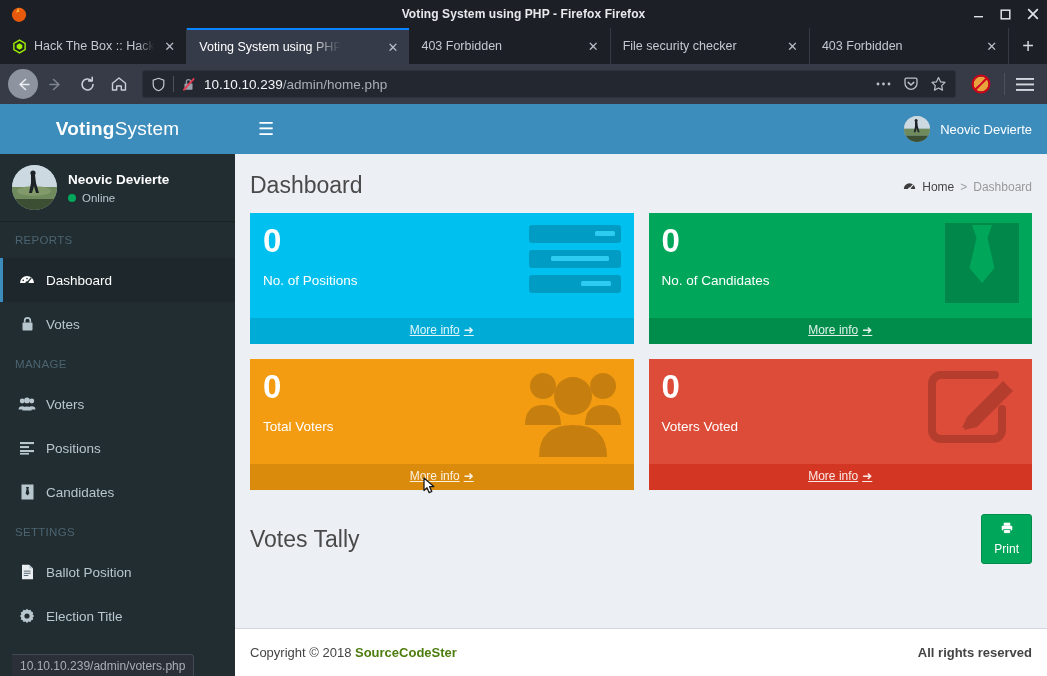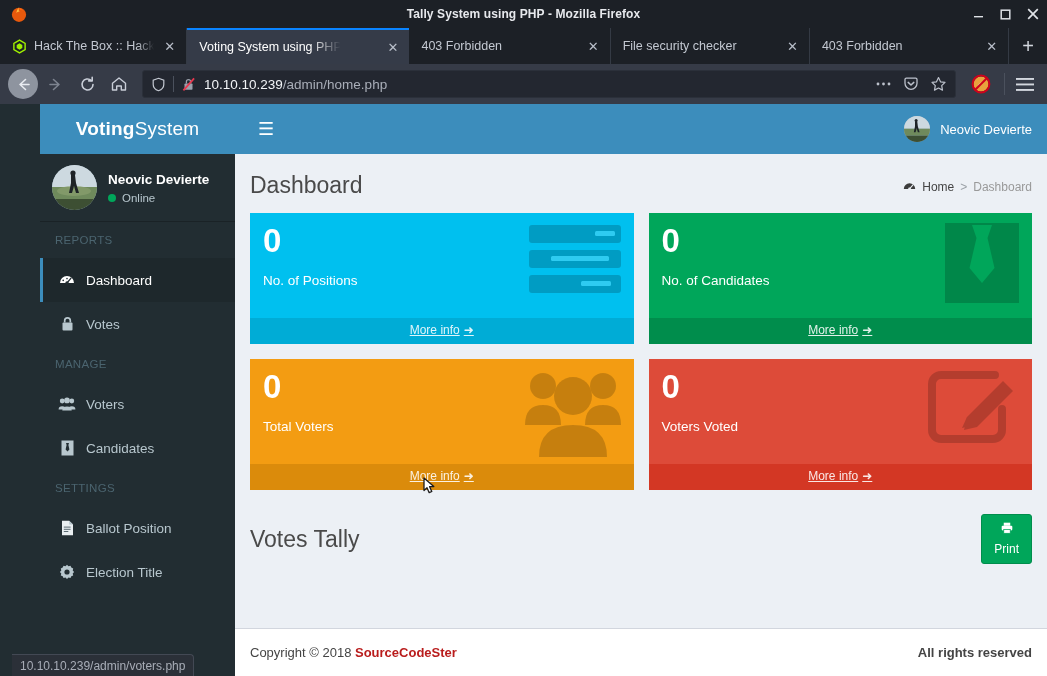--- a/index.html
+++ b/index.html
@@ -95,21 +95,21 @@
   .url-text b { color: #f2f4f7; font-weight: 400; }
   .url-actions { display: flex; align-items: center; gap: 11px; margin-left: auto; }
   .url-actions .ico { color: #bcc1cb; display: flex; }
   .ext-icon { width: 22px; height: 22px; margin: 0 6px; position: relative; }
   .nav-div { width: 1px; height: 22px; background: #4b515d; margin: 0 4px; }
   .hamburger { width: 28px; display: flex; align-items: center; justify-content: center; }
 
   
   .page { height: 572px; display: flex; position: relative; background: #ecf0f5; }
 
-  .sidebar { width: 235px; background: #222d32; display: flex; flex-direction: column; flex: 0 0 235px; padding-left: 40px; }
+  .sidebar { width: 235px; background: #222d32; display: flex; flex-direction: column; flex: 0 0 235px; }
   .brand {
     height: 50px; background: #3c8dbc; color: #fff; display: flex;
     align-items: center; justify-content: center;
     font-size: 19px; letter-spacing: .2px;
   }
   .brand b { font-weight: 700; }
   .brand span.light { font-weight: 300; }
 
   .userpanel { height: 68px; display: flex; align-items: center; padding: 0 12px;
     border-bottom: 1px solid #1a2226; }
@@ -164,21 +164,21 @@
 
   .tally-head { display: flex; align-items: center; padding: 24px 0 0; gap: 8px; }
   .tally-title { font-size: 23px; color: #4a4a4a; font-weight: 400; }
   .print-btn { margin-left: auto; background: #00a65a; color: #fff; font-size: 12px;
     padding: 7px 12px; display: flex; align-items: center; gap: 5px;
     border: 1px solid #008d4c; border-radius: 3px; flex-direction: column; }
 
   .footer { height: 48px; background: #fff; border-top: 1px solid #d2d6de;
     display: flex; align-items: center; padding: 0 15px;
     font-size: 13px; color: #444; }
-  .footer a { color: #b91c1c; text-decoration: none; font-weight: 700; }
+  .footer a { color: #4d7c0f; text-decoration: none; font-weight: 700; }
   .footer b { font-weight: 400; }
   .footer .right { margin-left: auto; font-weight: 700; }
 
   .statusbar {
     position: absolute; left: 12px; bottom: 0; height: 22px;
     background: #2b3038; border: 1px solid #434954; border-left: none;
     border-bottom: none; border-top-right-radius: 4px;
     display: flex; align-items: center; padding: 0 8px;
     font-size: 12px; color: #a8adb7; z-index: 40;
   }
@@ -187,21 +187,21 @@
 </style>
 </head>
 <body>
 
 <div class="titlebar">
   <svg class="ff-logo" viewBox="0 0 24 24">
     <circle cx="12" cy="13" r="9.5" fill="#e8590c"></circle>
     <path d="M12 3.5c-1 2-0.5 4 1 5.2-2-0.2-3.6 0.8-4.5 2.2 0.2-2.4 1.6-5.6 3.5-7.4z" fill="#ffbe3d"></path>
     <path d="M12 3.5c2.6 0.6 4.6 2.1 5.6 4.1-1.4-1-3-1.3-4.6-0.9 0.2-1.1-0.3-2.3-1-3.2z" fill="#ff6611"></path>
   </svg>
-  <div class="win-title">Tally System using PHP - Mozilla Firefox</div>
+  <div class="win-title">Voting System using PHP - Firefox Firefox</div>
   <div class="win-controls">
     <div class="win-btn">
       <svg width="11" height="11" viewBox="0 0 11 11">
           <rect x="1" y="7" width="9" height="1.4" fill="#dfe2e7"></rect>
         </svg>
     </div>
     <div class="win-btn">
       <svg width="11" height="11" viewBox="0 0 11 11">
           <rect x="1.2" y="1.2" width="8.6" height="8.6" fill="none" stroke="#dfe2e7" stroke-width="1.5"></rect>
         </svg>
@@ -383,20 +383,31 @@
             <circle cx="9" cy="3.4" r="2.9" fill="#b8c7ce"></circle>
             <path d="M0.6 12.5 q0-3.3 3.6-3.3 q3.6 0 3.6 3.3 z" fill="#b8c7ce"></path>
             <path d="M10.2 12.5 q0-3.3 3.6-3.3 q3.6 0 3.6 3.3 z" fill="#b8c7ce"></path>
             <path d="M4.3 13.6 q0-4 4.7-4 q4.7 0 4.7 4 z" fill="#b8c7ce"></path>
           </svg>
       </span>
       <span>Voters</span>
     </div>
     <div class="nav-item">
       <span class="nav-ico">
+        <svg width="16" height="14" viewBox="0 0 16 14">
+            <rect x="1" y="1" width="14" height="2.1" fill="#b8c7ce"></rect>
+            <rect x="1" y="5" width="9" height="2.1" fill="#b8c7ce"></rect>
+            <rect x="1" y="9" width="14" height="2.1" fill="#b8c7ce"></rect>
+            <rect x="1" y="12" width="9" height="1.6" fill="#b8c7ce"></rect>
+          </svg>
+      </span>
+      <span>Positions</span>
+    </div>
+    <div class="nav-item">
+      <span class="nav-ico">
         <svg width="13" height="16" viewBox="0 0 13 16">
             <rect x="0.5" y="0.5" width="12" height="15" fill="#b8c7ce"></rect>
             <path d="M5 3 h3 l-0.6 2 l1 4.5 l-1.9 2 l-1.9-2 l1-4.5 z" fill="#222d32"></path>
           </svg>
       </span>
       <span>Candidates</span>
     </div>
 
     <div class="nav-header">SETTINGS</div>
 

